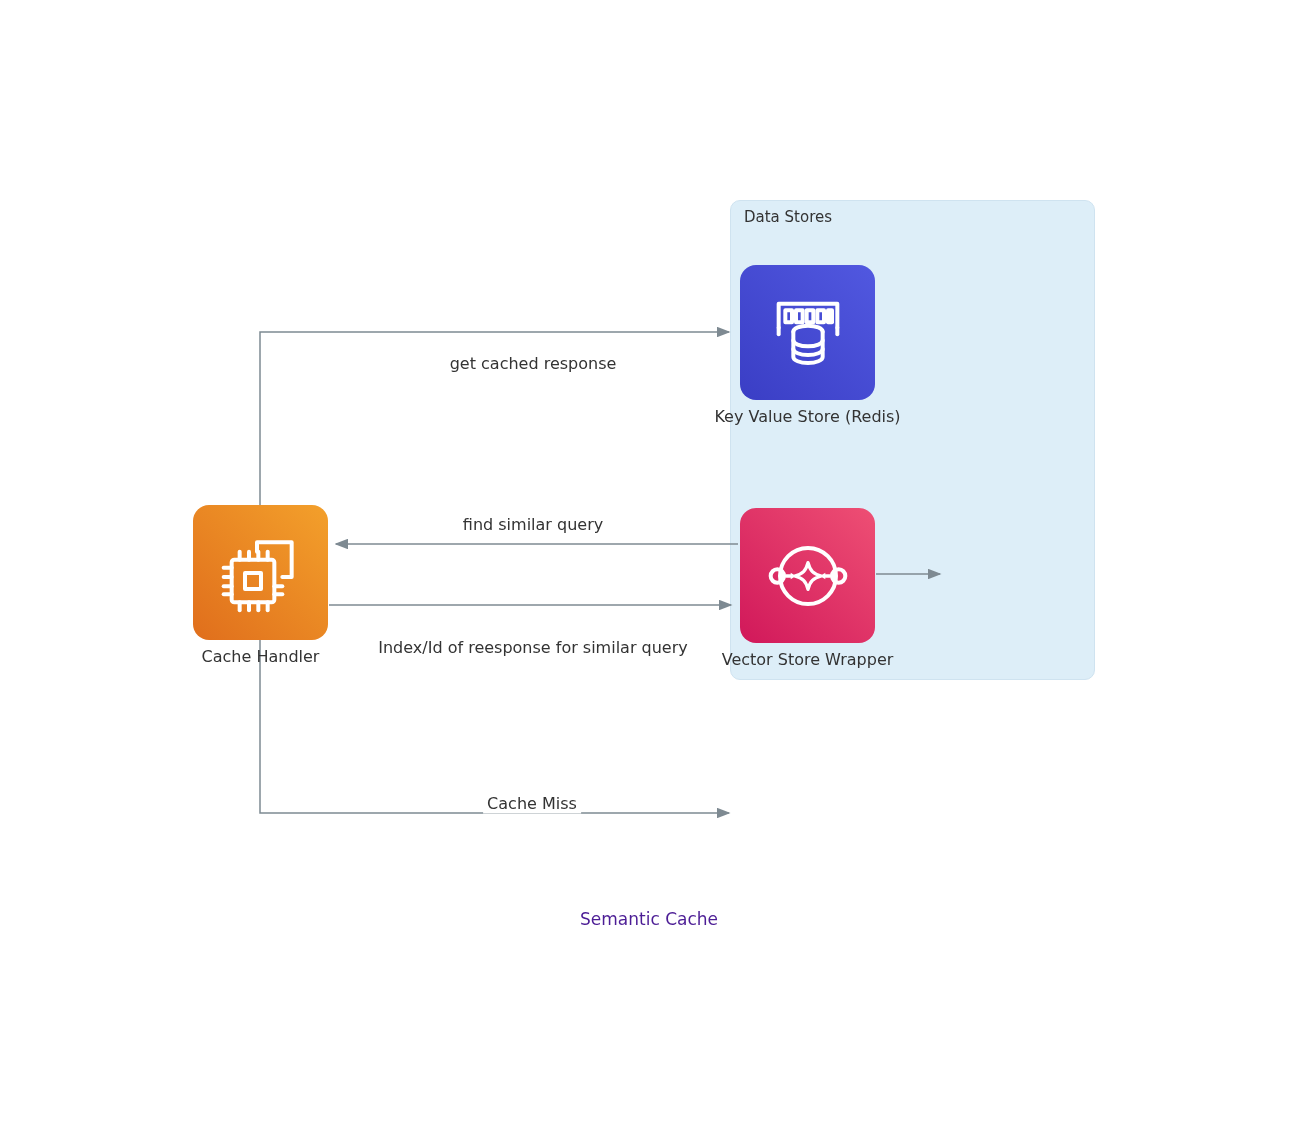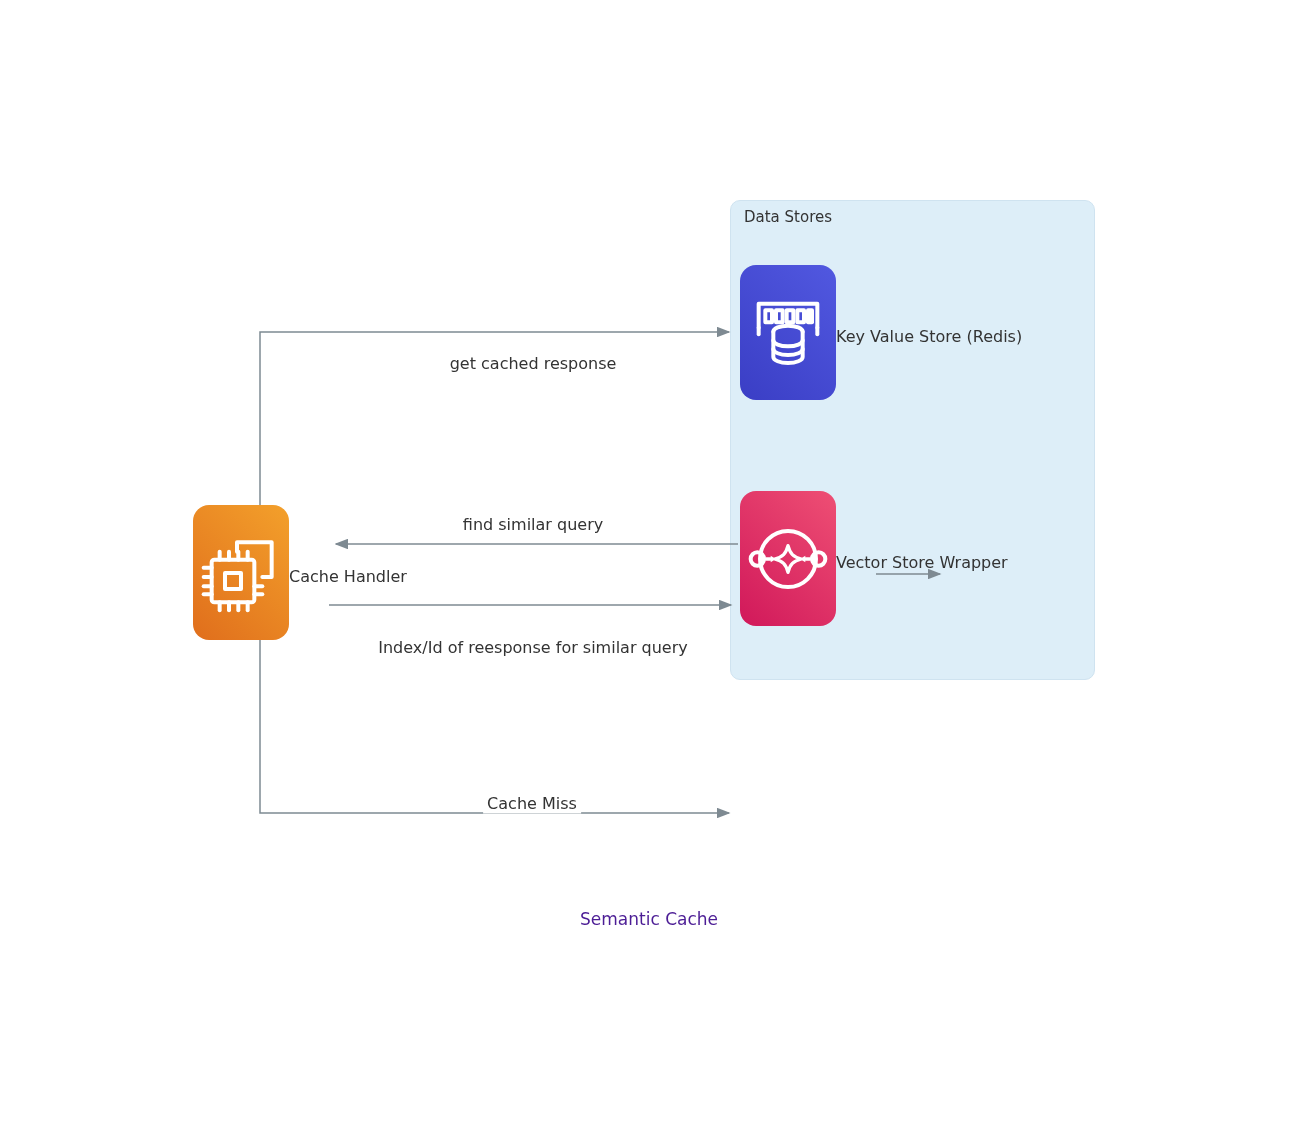--- a/index.html
+++ b/index.html
@@ -21,21 +21,21 @@
     border:1px solid #cfe3f0;
     border-radius:10px;
   }
   .group-label {
     position:absolute; left:13px; top:7px;
     font-size:15px; color:#333;
     white-space:nowrap;
   }
   .node {
     position:absolute;
-    display:flex; flex-direction:row; align-items:center;
+    display:flex; flex-direction:column; align-items:center;
     width:135px;
   }
   .icon-box {
     width:135px; height:135px;
     border-radius:16px;
     display:flex; align-items:center; justify-content:center;
   }
   .icon-box svg { width:96px; height:96px; display:block; }
   .node-label {
     margin-top:7px;
@@ -129,21 +129,21 @@
         <line x1="58" y1="32" x2="58" y2="37"></line>
         <path d="M 25 35 A 11 4.5 0 0 1 47 35"></path>
         <path d="M 25 35 L 25 54 A 11 4.5 0 0 0 47 54 L 47 35"></path>
         <path d="M 25 41.5 A 11 4.5 0 0 0 47 41.5"></path>
         <path d="M 25 48 A 11 4.5 0 0 0 47 48"></path>
       </svg>
     </div>
     <div class="node-label">Key Value Store (Redis)</div>
   </div>
 
-  <div class="node" style="left:740px; top:491px;">
+  <div class="node" style="left:740px; top:508px;">
     <div class="icon-box grad-pink">
       <svg viewBox="0 0 72 72" fill="none" stroke="#ffffff" stroke-width="3" stroke-linecap="round" stroke-linejoin="round">
         <circle cx="36" cy="36" r="21"></circle>
         <circle cx="13" cy="36" r="5"></circle>
         <circle cx="59" cy="36" r="5"></circle>
         <path d="M36 26 C 37.5 32, 40 34.5, 46 36 C 40 37.5, 37.5 40, 36 46 C 34.5 40, 32 37.5, 26 36 C 32 34.5, 34.5 32, 36 26 Z" stroke-width="2.5"></path>
         <line x1="19.5" y1="36" x2="23" y2="36" stroke-width="2.5"></line>
         <polygon points="23,33.5 27,36 23,38.5" fill="#ffffff" stroke="none"></polygon>
         <line x1="52.5" y1="36" x2="49" y2="36" stroke-width="2.5"></line>
         <polygon points="49,33.5 45,36 49,38.5" fill="#ffffff" stroke="none"></polygon>

